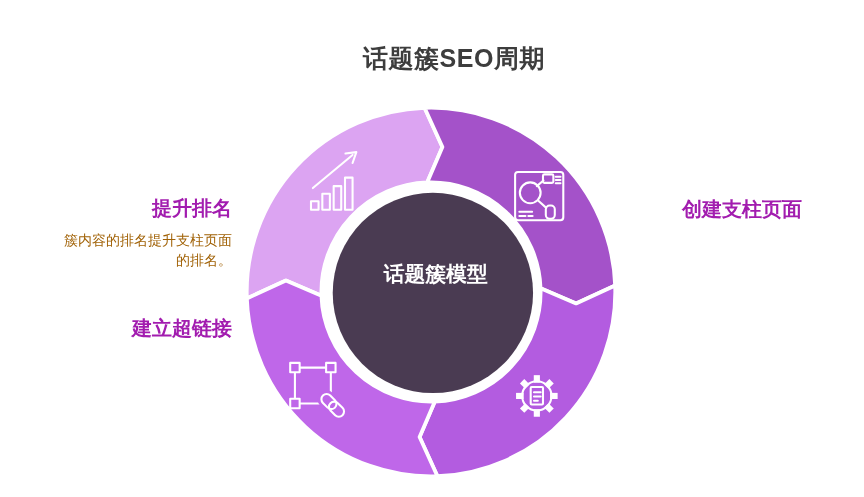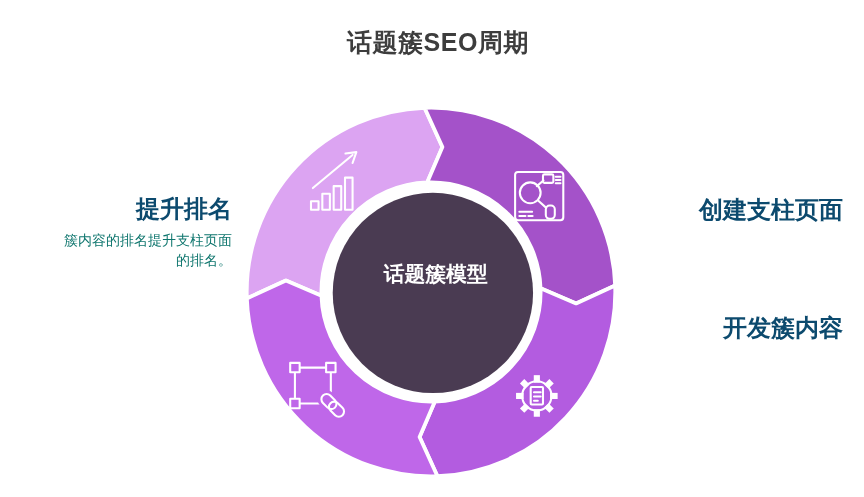--- a/index.html
+++ b/index.html
@@ -1,29 +1,29 @@
 <!DOCTYPE html>
 <html><head>
 <meta charset="utf-8">
 <style>
   html,body{margin:0;padding:0;background:#fff;}
   .canvas{
     position:relative;width:864px;height:497px;background:#fff;overflow:hidden;
     font-family:"Liberation Sans","DejaVu Sans",sans-serif;
   }
   .title{
-    position:absolute;left:238px;top:26px;width:400px;margin:0;
+    position:absolute;left:238px;top:26px;width:400px;margin:16px;
     font-size:25px;font-weight:bold;color:#3D3D3D;text-align:center;letter-spacing:.5px;
   }
   .text-block{position:absolute;width:202px;}
-  .text-block h2{margin:0 0 10px 0;font-size:24px;font-weight:bold;color:#0c4a6e;line-height:23px;}
-  .text-block p{margin:0;font-size:14px;color:#0f766e;line-height:20px;width:172px;}
+  .text-block h2{margin:0 0 10px 0;font-size:20px;font-weight:bold;color:#a21caf;line-height:23px;}
+  .text-block p{margin:0;font-size:14px;color:#a16207;line-height:20px;width:172px;}
   .tb-left{text-align:right;}
   .tb-left p{margin-left:auto;}
-  .tb-right{text-align:right;}
+  .tb-right{text-align:center;}
   .pos-left-top{left:30px;top:197px;}
   .pos-left-bottom{left:30px;top:317px;}
   .pos-right-top{left:641px;top:198px;}
   .pos-right-bottom{left:641px;top:316px;}
   .cycle-svg{position:absolute;left:242px;top:103px;width:378px;height:378px;}
   .seg{stroke:#FFFFFF;stroke-width:4;stroke-linejoin:round;}
   .icon{fill:none;stroke:#FFFFFF;stroke-width:2.2;stroke-linecap:round;stroke-linejoin:round;}
   .hub-label{font-family:"Liberation Sans","DejaVu Sans",sans-serif;font-size:22px;font-weight:bold;}
 </style>
 </head>
@@ -31,27 +31,27 @@
 
 <div class="canvas">
 
   <h1 class="title">话题簇SEO周期</h1>
 
   <div class="text-block tb-left pos-left-top">
     <h2>提升排名</h2>
     <p>簇内容的排名提升支柱页面的排名。</p>
   </div>
   <div class="text-block tb-left pos-left-bottom">
+    <h2>建立超链接</h2>
   </div>
 
   <div class="text-block tb-right pos-right-top">
     <h2>创建支柱页面</h2>
   </div>
   <div class="text-block tb-right pos-right-bottom">
-    <h2>开发簇内容</h2>
   </div>
 
   <svg class="cycle-svg" viewBox="0 0 400 400" aria-hidden="true">
 
     <path class="seg" d="M 5.12 206.81 A 195 195 0 0 1 193.19 5.12 L 212.08 46.47 L 195.95 84.07 A 116 116 0 0 0 84.07 204.05 L 46.47 187.92 Z" fill="#DCA4F2"></path>
     <path class="seg" d="M 193.19 5.12 A 195 195 0 0 1 394.88 193.19 L 353.53 212.08 L 315.93 195.95 A 116 116 0 0 0 195.95 84.07 L 212.08 46.47 Z" fill="#A452C9"></path>
     <path class="seg" d="M 394.88 193.19 A 195 195 0 0 1 206.81 394.88 L 187.92 353.53 L 204.05 315.93 A 116 116 0 0 0 315.93 195.95 L 353.53 212.08 Z" fill="#B35CE0"></path>
     <path class="seg" d="M 206.81 394.88 A 195 195 0 0 1 5.12 206.81 L 46.47 187.92 L 84.07 204.05 A 116 116 0 0 0 204.05 315.93 L 187.92 353.53 Z" fill="#BF67E9"></path>
 
     <circle cx="202" cy="201" r="106" fill="#4A3B52"></circle>

